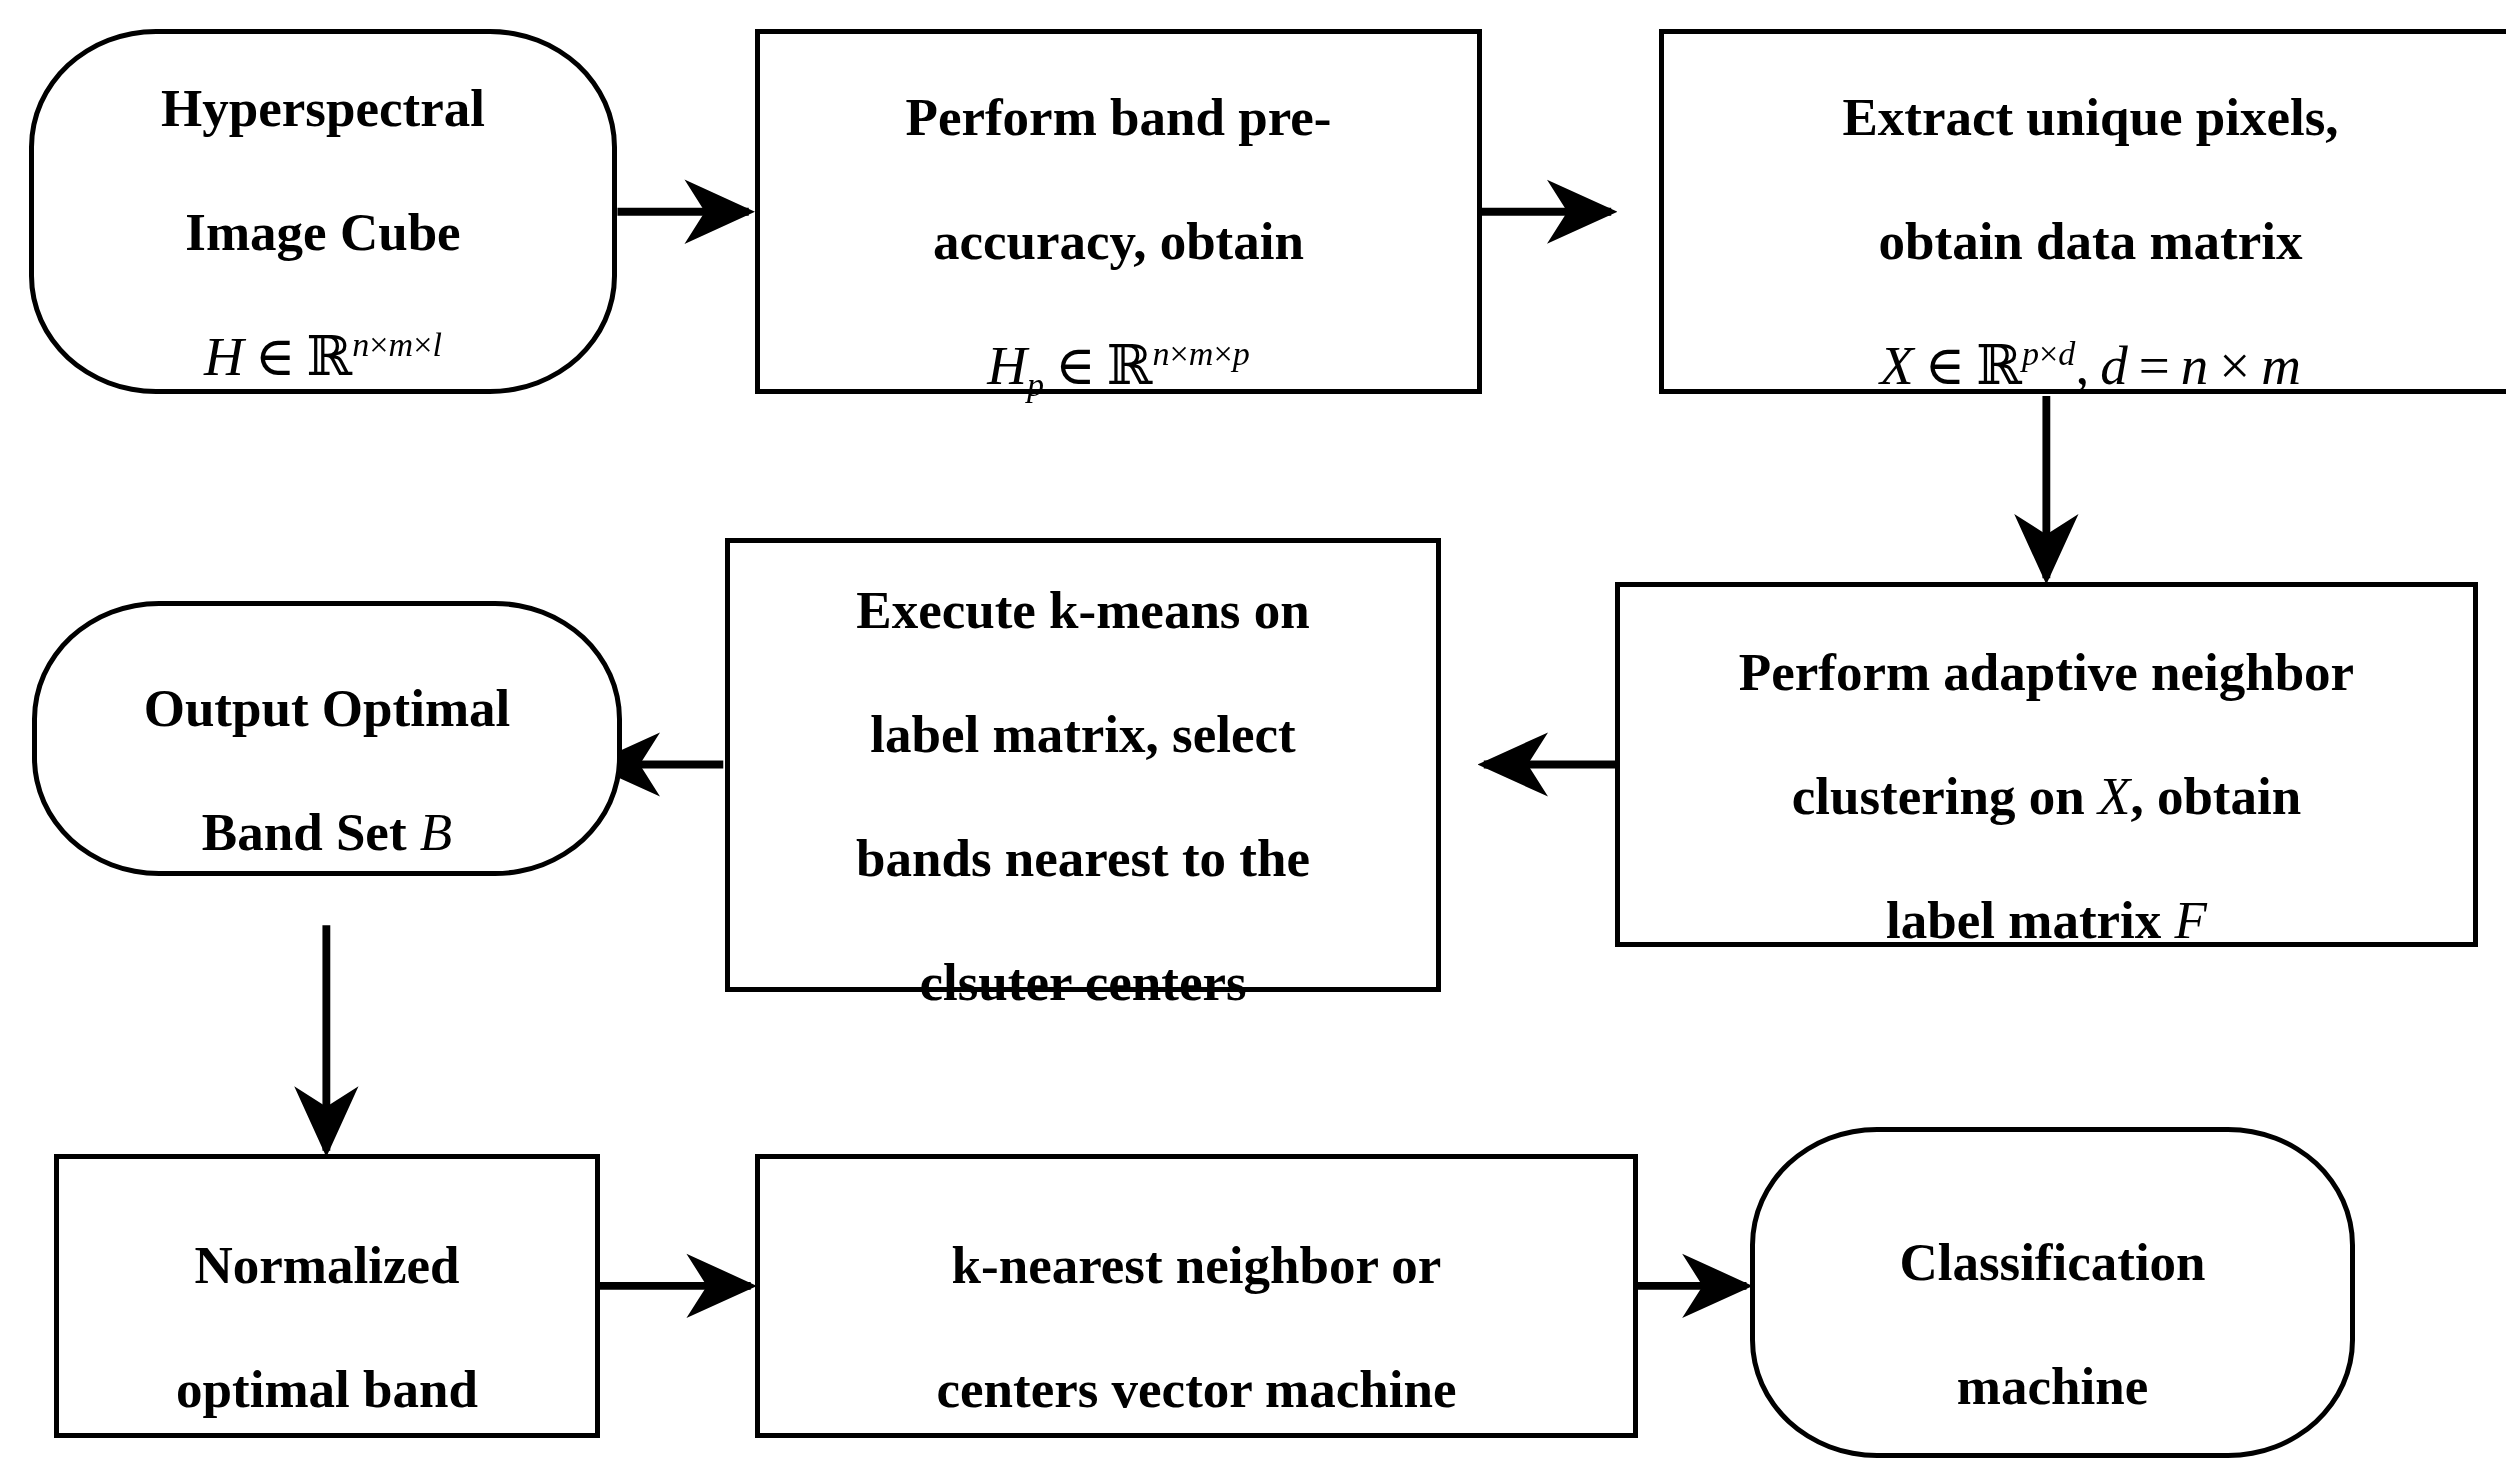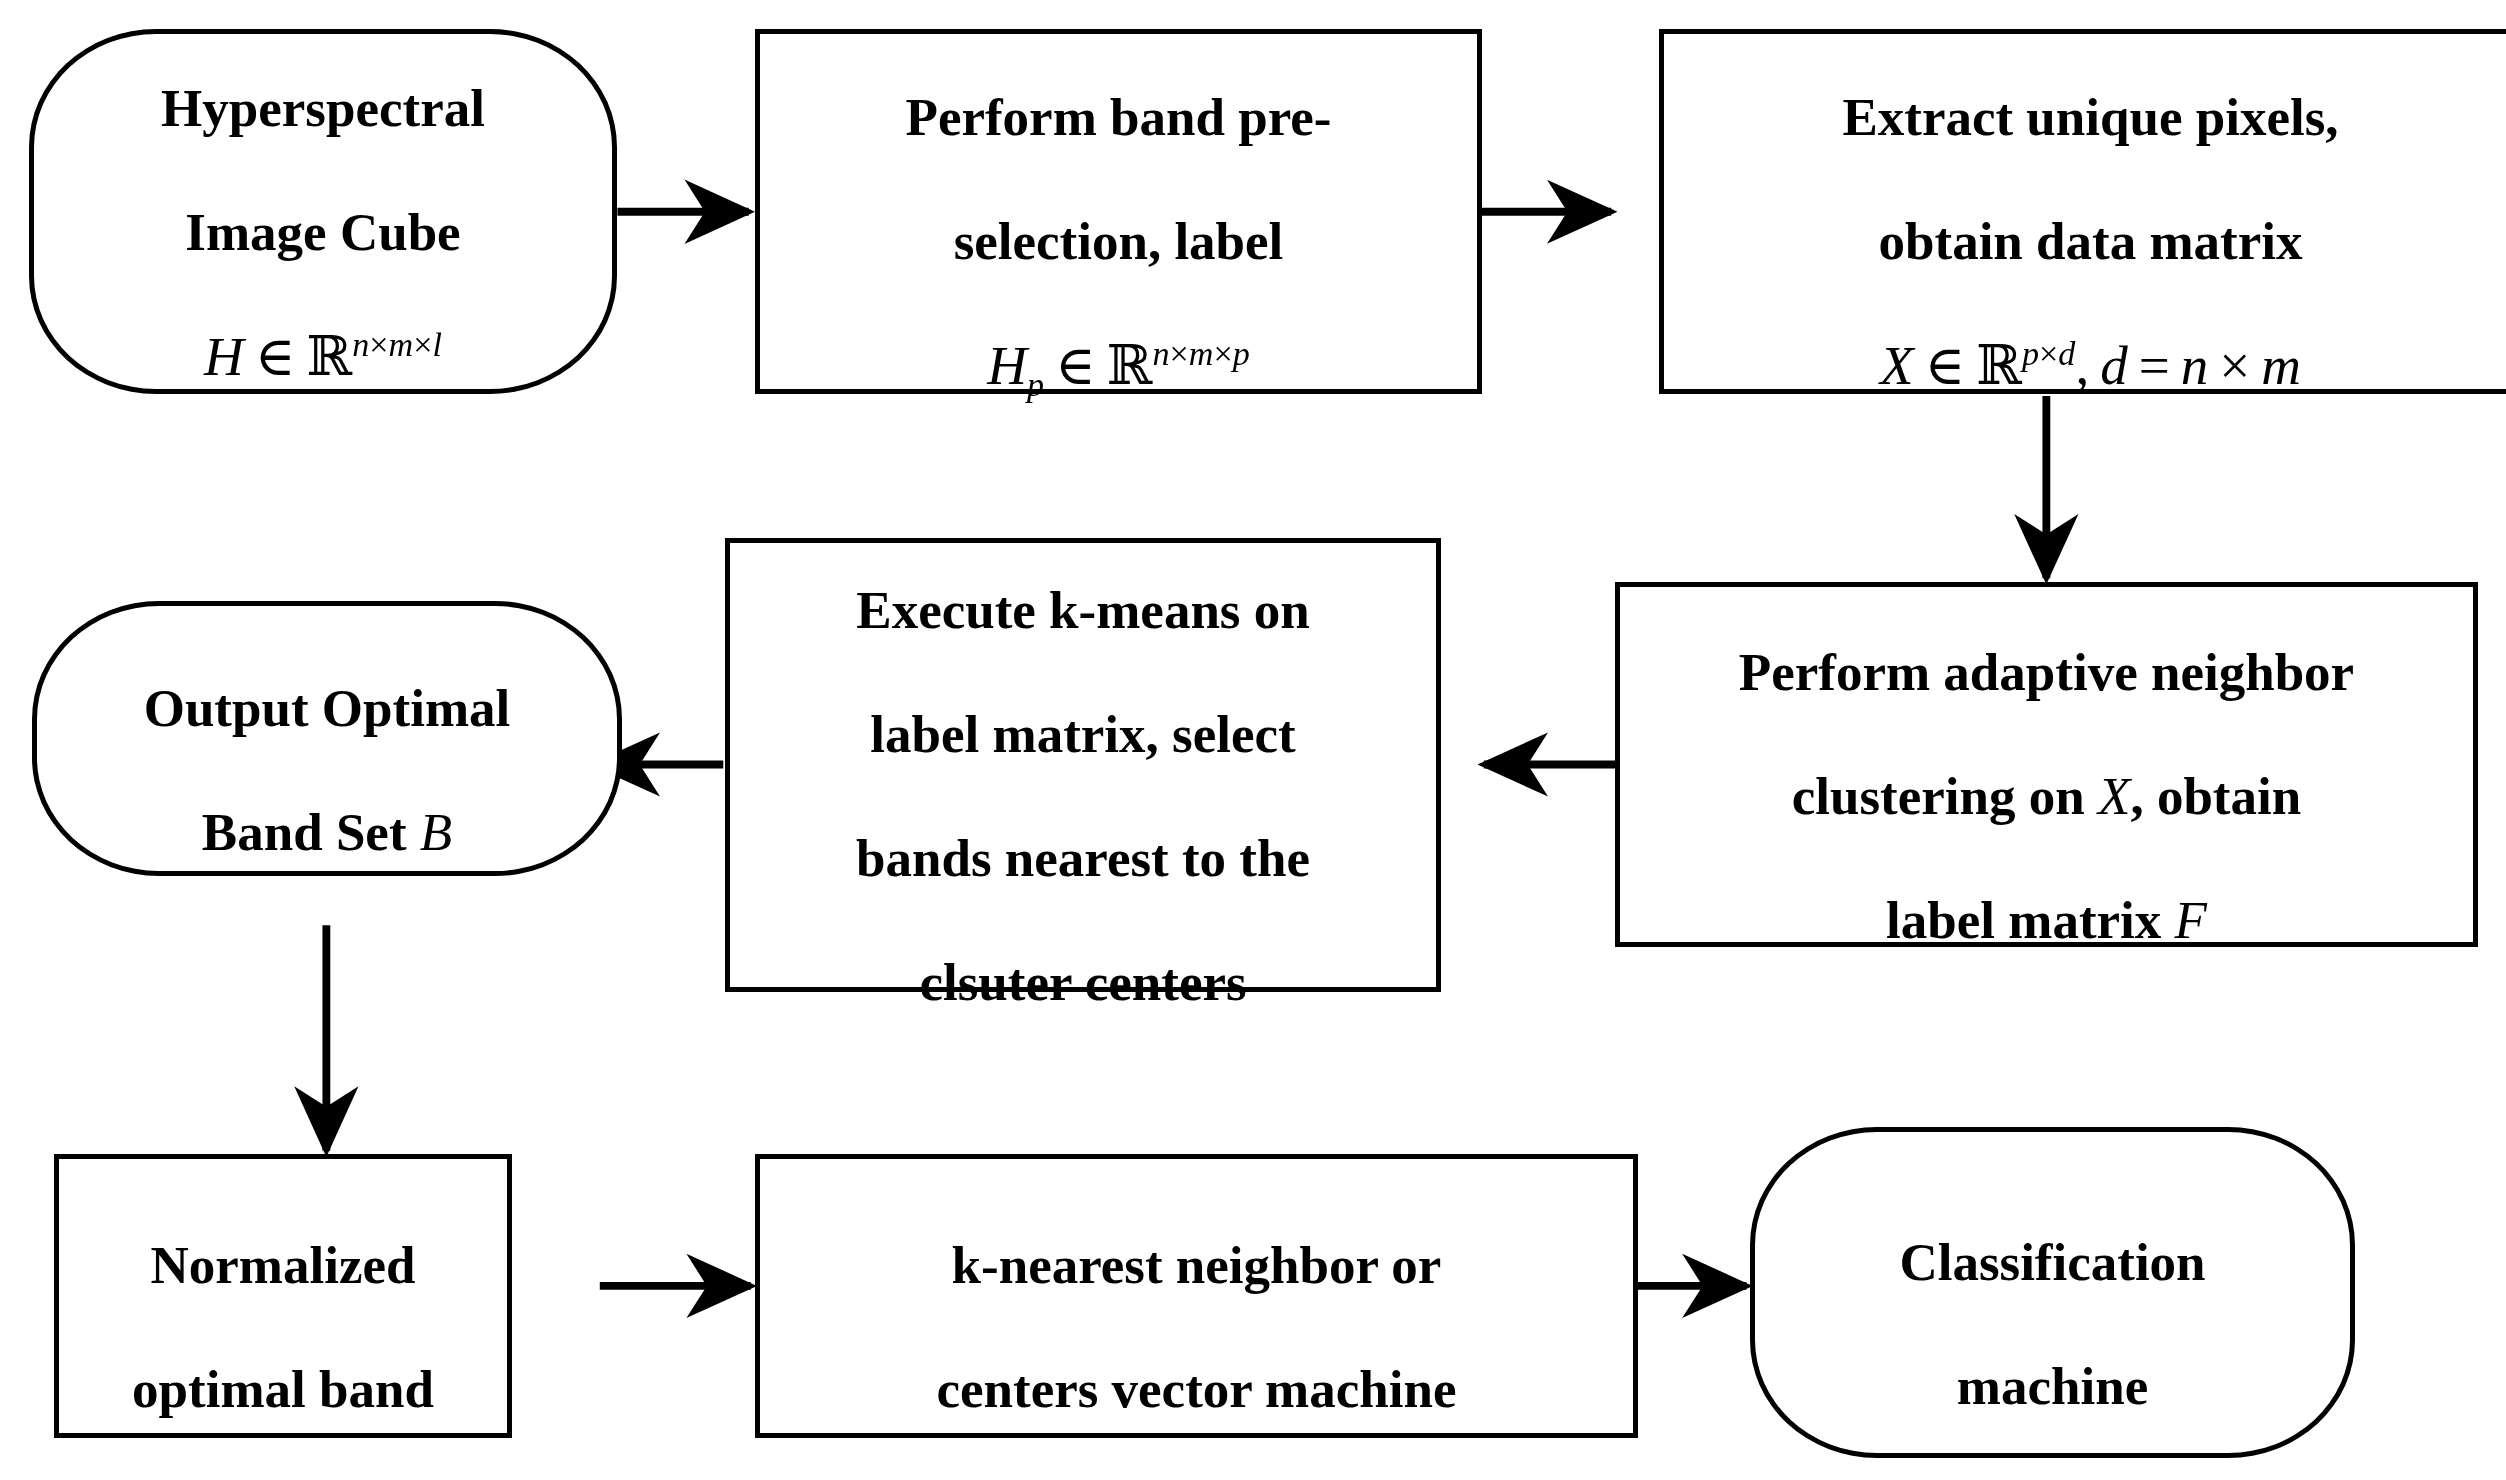--- a/index.html
+++ b/index.html
@@ -104,21 +104,21 @@
     <div class="node-text">
       <span>Hyperspectral</span><br>
       <span>Image Cube</span><br>
       <span class="math"><span>H</span> <span class="op">∈</span> <span class="bb">ℝ</span><sup>n<span class="up">×</span>m<span class="up">×</span>l</sup></span>
     </div>
   </div>
 
   <div class="node rect" style="left:755px; top:29px; width:727px; height:365px;align-items:center;">
     <div class="node-text">
       <span>Perform band pre-</span><br>
-      <span>selection, label</span><br>
+      <span>accuracy, obtain</span><br>
       <span class="math"><span>H</span><sub>p</sub> <span class="op">∈</span> <span class="bb">ℝ</span><sup>n<span class="up">×</span>m<span class="up">×</span>p</sup></span>
     </div>
   </div>
 
   <div class="node rect" style="left:1615px; top:29px; width:863px; height:365px;margin-left:44px;">
     <div class="node-text">
       <span>Extract unique pixels,</span><br>
       <span>obtain data matrix</span><br>
       <span class="math"><span>X</span> <span class="op">∈</span> <span class="bb">ℝ</span><sup>p<span class="up">×</span>d</sup><span class="op">,</span> d <span class="op">=</span> n <span class="op">×</span> m</span>
     </div>
@@ -141,21 +141,21 @@
     </div>
   </div>
 
   <div class="node stadium" style="left:32px; top:601px; width:590px; height:275px;">
     <div class="node-text">
       <span>Output Optimal</span><br>
       <span>Band Set <span class="math" style="font-size:53px">B</span></span>
     </div>
   </div>
 
-  <div class="node rect" style="left:54px; top:1154px; width:458px; height:284px;">
+  <div class="node rect" style="left:54px; top:1154px; width:546px; height:284px;">
     <div class="node-text">
       <span>Normalized</span><br>
       <span>optimal band</span>
     </div>
   </div>
 
   <div class="node rect" style="left:755px; top:1154px; width:883px; height:284px;align-items:center;">
     <div class="node-text">
       <span>k-nearest neighbor or</span><br>
       <span>centers vector machine</span>

